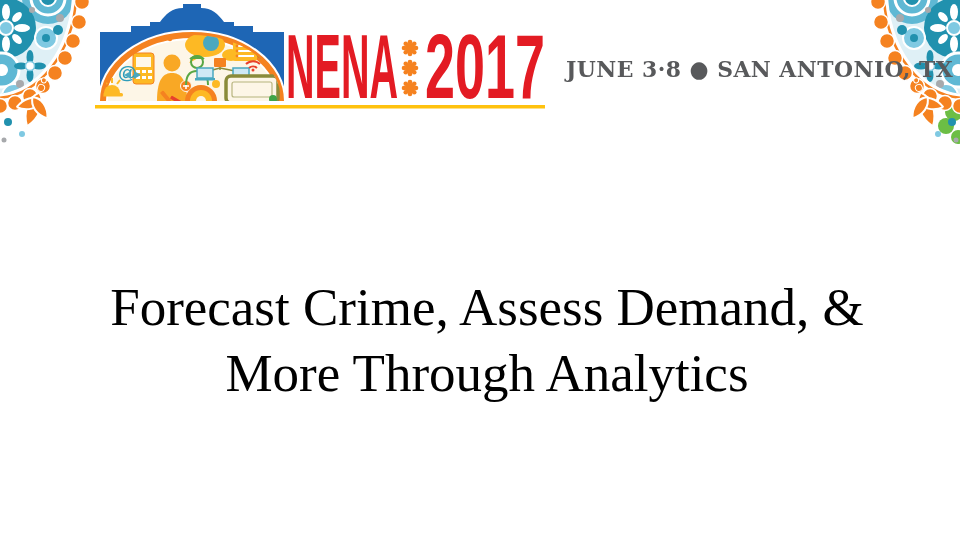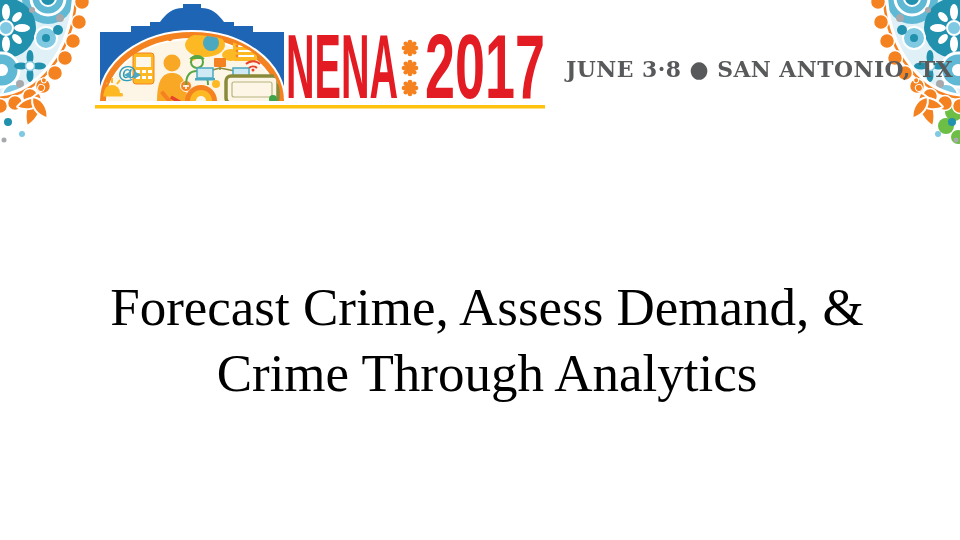--- a/index.html
+++ b/index.html
@@ -255,16 +255,16 @@
     </g>
     <g transform="translate(425,98) scale(1,1.3)">
       <text font-family="Liberation Sans, sans-serif" font-weight="bold" font-size="70" fill="#E31B23" textLength="120" lengthAdjust="spacingAndGlyphs">2017</text>
     </g>
   </svg>
 
   <div class="event-info">JUNE 3·8 ● SAN ANTONIO, TX</div>
 
   <div class="title">
     <div>Forecast Crime, Assess Demand, &amp;</div>
-    <div>Crime Through Analytics</div>
+    <div>More Through Analytics</div>
   </div>
 
 </div>
 
 </body></html>

